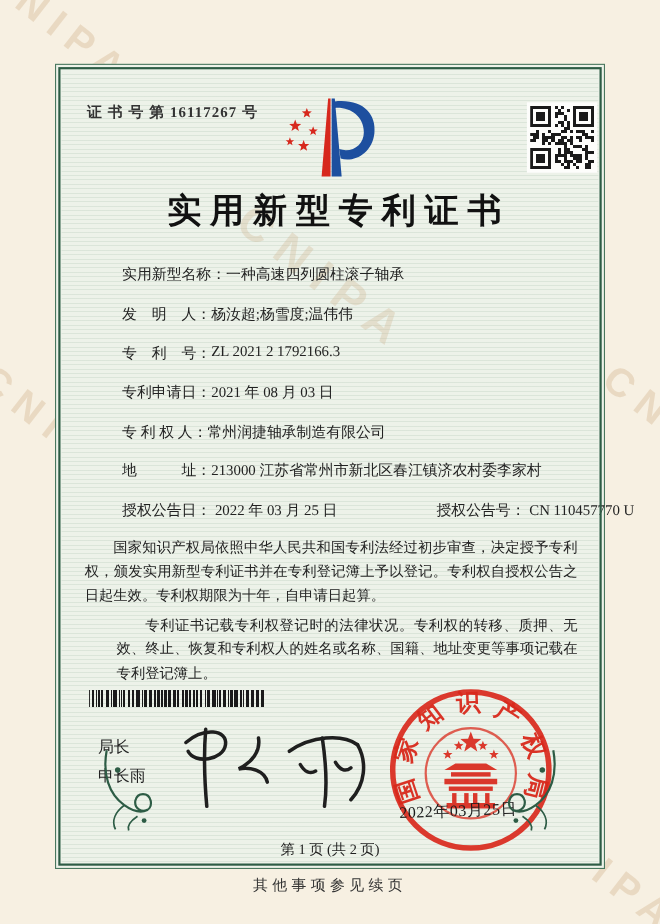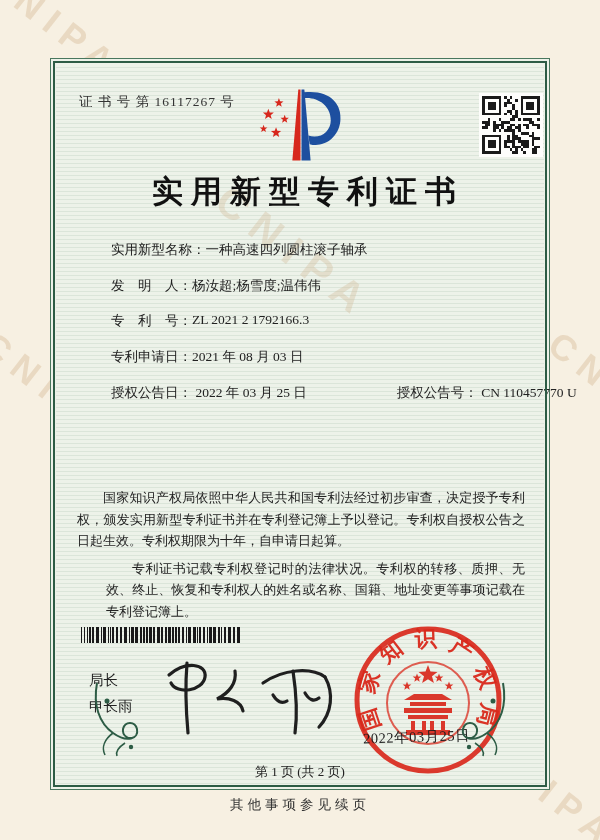--- a/index.html
+++ b/index.html
@@ -12,21 +12,21 @@
 
   .frame { position:absolute; left:50px; top:58px; width:500px; height:732px;
     background:#edf2e9; border:1px solid #49775e; }
   .frame::before { content:""; position:absolute; inset:2px; border:2px solid #2d5c45; pointer-events:none; z-index:4;}
   .guilloche { position:absolute; inset:5px;
     background:repeating-linear-gradient(0deg, rgba(90,135,105,0.12) 0 1px, rgba(0,0,0,0) 1px 4px); }
   .inner-watermark { position:absolute; left:150px; top:170px; font-family:"Liberation Sans","DejaVu Sans",sans-serif;
     font-weight:bold; font-size:42px; letter-spacing:12px; color:rgba(205,176,140,0.30);
     transform:rotate(38deg); pointer-events:none; }
 
-  .cert-no { position:absolute; left:28px; top:34px; font-size:13.5px; color:#333; letter-spacing:1px; }
+  .cert-no { position:absolute; left:28px; top:34px; font-size:13.5px; color:#333; letter-spacing:1px;font-weight:bold; }
 
   .logo { position:absolute; left:202px; top:26px; }
   .qr { position:absolute; left:428px; top:34px; width:64px; height:64px; background:#fdfdfb; padding:3px; }
 
   .title { position:absolute; left:16px; right:0; top:112px; text-align:center;
     font-size:31px; font-weight:bold; letter-spacing:8px; color:#111; }
 
   .rows { position:absolute; left:28px; right:16px; top:182px; font-size:13.5px; color:#222; }
   .row { height:35.7px; display:flex; align-items:flex-start; white-space:nowrap; }
   .row .lab { color:#222;margin-left:32px; }
@@ -237,20 +237,28 @@
         <span class="val">杨汝超;杨雪度;温伟伟</span>
       </div>
       <div class="row">
         <span class="lab">专　利　号：</span>
         <span class="val">ZL 2021 2 1792166.3</span>
       </div>
       <div class="row">
         <span class="lab">专利申请日：</span>
         <span class="val">2021 年 08 月 03 日</span>
       </div>
+      <div class="row">
+        <span class="lab">专 利 权 人：</span>
+        <span class="val">常州润捷轴承制造有限公司</span>
+      </div>
+      <div class="row">
+        <span class="lab">地　　　址：</span>
+        <span class="val">213000 江苏省常州市新北区春江镇济农村委李家村</span>
+      </div>
       <div class="row double">
         <span class="pair1">
           <span class="lab">授权公告日：</span>
           <span class="val">2022 年 03 月 25 日</span>
         </span>
         <span class="pair2">
           <span class="lab">授权公告号：</span>
           <span class="val">CN 110457770 U</span>
         </span>
       </div>

